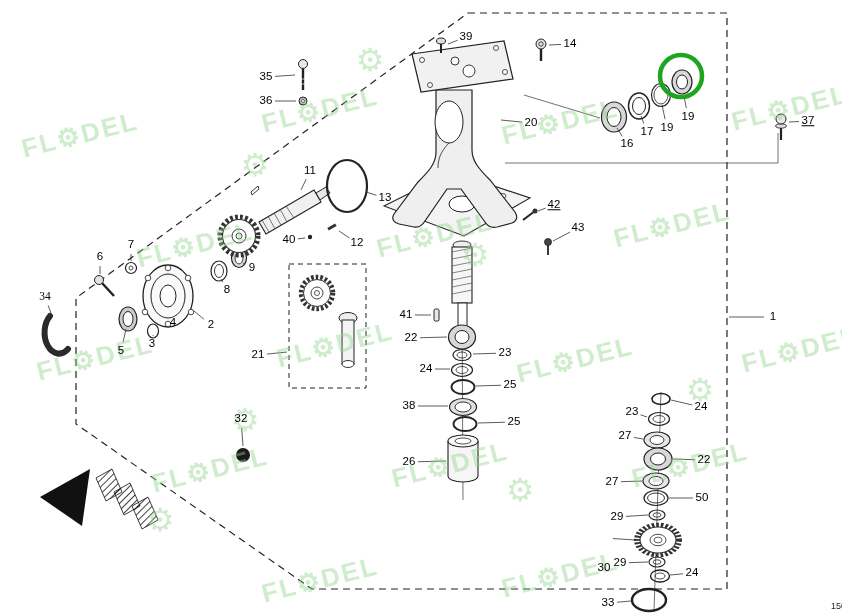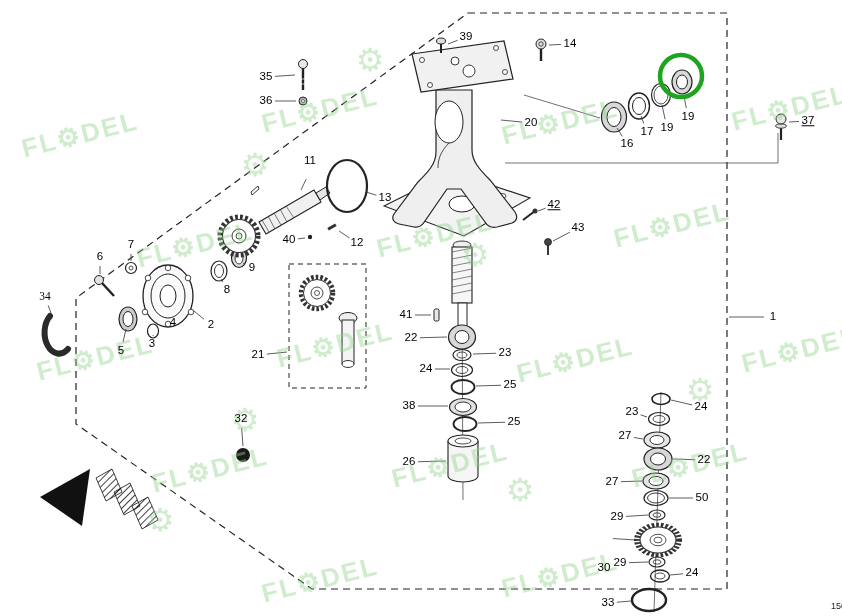--- a/index.html
+++ b/index.html
@@ -362,21 +362,21 @@
       <div class="callout" style="left: 466px; top: 37px;">39</div>
       <div class="callout" style="left: 570px; top: 44px;">14</div>
       <div class="callout" style="left: 266px; top: 77px;">35</div>
       <div class="callout" style="left: 266px; top: 101px;">36</div>
       <div class="callout" style="left: 531px; top: 123px;">20</div>
       <div class="callout" style="left: 627px; top: 144px;">16</div>
       <div class="callout" style="left: 647px; top: 132px;">17</div>
       <div class="callout" style="left: 667px; top: 128px;">19</div>
       <div class="callout" style="left: 688px; top: 117px;">19</div>
       <div class="callout" style="left: 808px; top: 121px; text-decoration: underline;">37</div>
-      <div class="callout" style="left: 310px; top: 161px;">11</div>
+      <div class="callout" style="left: 310px; top: 171px;">11</div>
       <div class="callout" style="left: 385px; top: 198px;">13</div>
       <div class="callout" style="left: 554px; top: 205px; text-decoration: underline;">42</div>
       <div class="callout" style="left: 578px; top: 228px;">43</div>
       <div class="callout" style="left: 289px; top: 240px;">40</div>
       <div class="callout" style="left: 357px; top: 243px;">12</div>
       <div class="callout" style="left: 131px; top: 245px;">7</div>
       <div class="callout" style="left: 100px; top: 257px;">6</div>
       <div class="callout" style="left: 252px; top: 268px;">9</div>
       <div class="callout" style="left: 227px; top: 290px;">8</div>
       <div class="callout" style="left: 45px; top: 297px; font-family: Liberation Serif, serif;">34</div>

